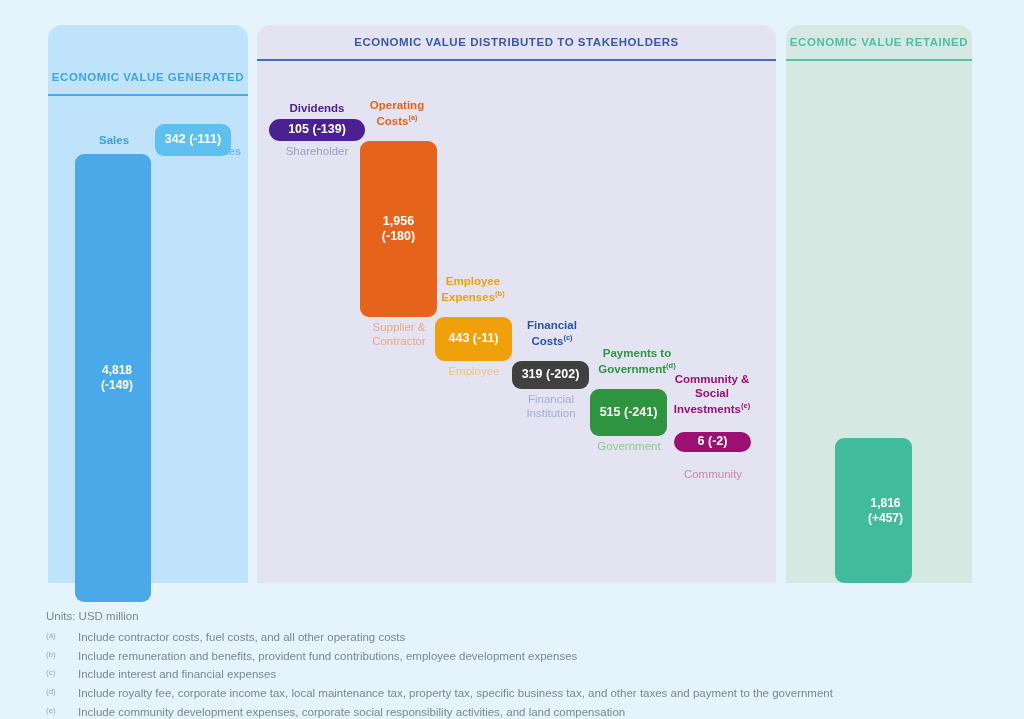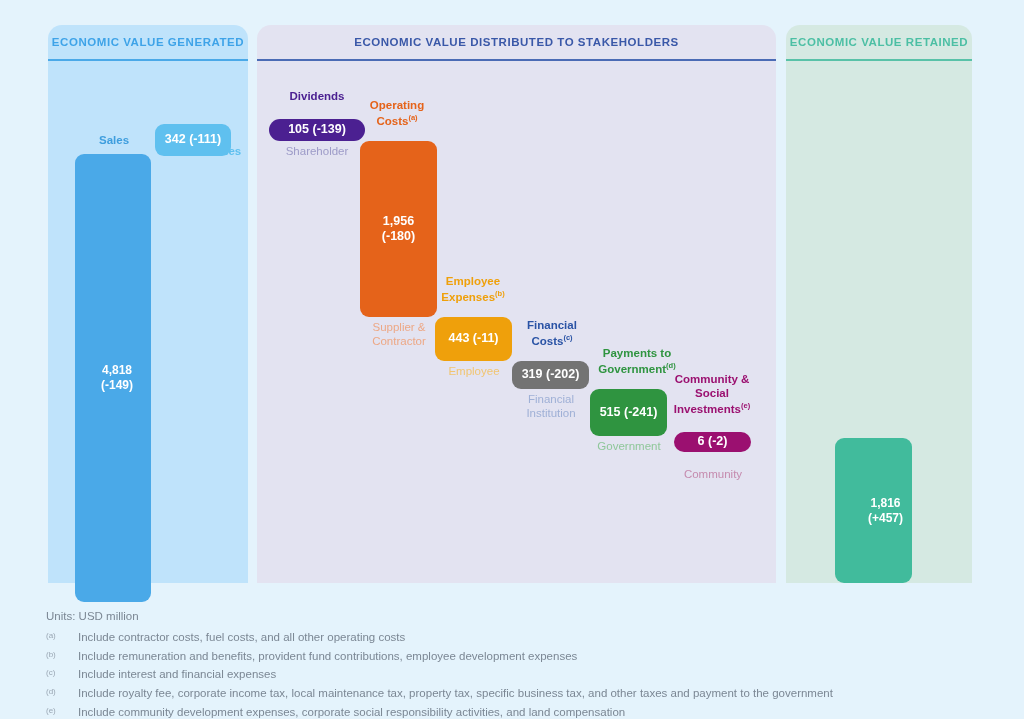--- a/index.html
+++ b/index.html
@@ -17,21 +17,21 @@
     position: absolute; left: 0; right: 0; top: 0; height: 36px;
     display: flex; align-items: center; justify-content: center;
     font-size: 11.5px; font-weight: bold; letter-spacing: .55px;
   }
   .panel-body { position: absolute; left: 0; right: 0; bottom: 0; top: 36px; }
 
   #panel-generated {
     left: 48px; top: 25px; width: 200px; height: 558px;
     background: #bfe3fb; border-top-left-radius: 14px; border-top-right-radius: 14px;
   }
-  #panel-generated .panel-hd { color: #3ea3e8; border-bottom: 2.5px solid #4aa9e8; }
+  #panel-generated .panel-hd { color: #3ea3e8; border-bottom: 2.5px solid #4aa9e8; margin-top: 35px; }
 
   #panel-distributed {
     left: 257px; top: 25px; width: 519px; height: 558px;
     background: #e3e3f1; border-top-left-radius: 14px; border-top-right-radius: 14px;
   }
   #panel-distributed .panel-hd { color: #3a58a8; border-bottom: 2.5px solid #4a6bb5; }
 
   #panel-retained {
     left: 786px; top: 25px; width: 186px; height: 558px;
     background: #d5e9e2; border-top-left-radius: 14px; border-top-right-radius: 14px;
@@ -78,42 +78,42 @@
       <span class="cap" style="left:96px; top:48px; width:110px; color:#5fc0ef;margin-top:36px;">Other revenues</span>
       <div class="bar" style="left:107px; top:63px; width:76px; height:32px; background:#5fc0ef; font-size:12.5px;">342 (-111)</div>
 
     </div>
   </div>
 
   <div class="panel" id="panel-distributed">
     <div class="panel-hd">ECONOMIC VALUE DISTRIBUTED TO STAKEHOLDERS</div>
     <div class="panel-body">
 
-      <span class="cap" style="left:12px; top:29px; width:96px; color:#4b2091;text-align:center;">Dividends</span>
+      <span class="cap" style="left:12px; top:41px; width:96px; color:#4b2091;text-align:center;">Dividends</span>
       <div class="bar pill" style="left:12px; top:58px; width:96px; height:22px; background:#4b2091; font-size:12.5px;">105 (-139)</div>
       <span class="sub" style="left:8px; top:83px; width:104px; color:#9d9bc8;">Shareholder</span>
 
       <div class="cap" style="left:95px; top:38px; width:90px; color:#e5631a;">
         <span>Operating Costs</span><sup>(a)</sup>
       </div>
       <div class="bar" style="left:103px; top:80px; width:77px; height:176px; background:#e5631a; font-size:12.5px;">1,956
 (-180)</div>
       <span class="sub" style="left:96px; top:259px; width:92px; color:#eda886; white-space:pre-line;">Supplier &amp;
 Contractor</span>
 
       <div class="cap" style="left:176px; top:214px; width:80px; color:#efa00b;">
         <span>Employee Expenses</span><sup>(b)</sup>
       </div>
       <div class="bar" style="left:178px; top:256px; width:77px; height:44px; background:#efa00b; font-size:12.5px;">443 (-11)</div>
       <span class="sub" style="left:174px; top:303px; width:86px; color:#f1c571;">Employee</span>
 
       <div class="cap" style="left:254px; top:258px; width:82px; color:#2a53a5;">
         <span>Financial Costs</span><sup>(c)</sup>
       </div>
-      <div class="bar" style="left:255px; top:300px; width:77px; height:28px; background:#737373; font-size:12.5px;">319 (-202)</div>
+      <div class="bar" style="left:255px; top:300px; width:77px; height:28px; background:#404040; font-size:12.5px;">319 (-202)</div>
       <span class="sub" style="left:250px; top:331px; width:88px; color:#9fb0d6; white-space:pre-line;">Financial
 Institution</span>
 
       <div class="cap" style="left:332px; top:286px; width:96px; color:#2f9440;">
         <span>Payments to Government</span><sup>(d)</sup>
       </div>
       <div class="bar" style="left:333px; top:328px; width:77px; height:47px; background:#2f9440; font-size:12.5px;">515 (-241)</div>
       <span class="sub" style="left:328px; top:378px; width:88px; color:#8fc79a;">Government</span>
 
       <div class="cap" style="left:408px; top:312px; width:94px; color:#9b1070;">

